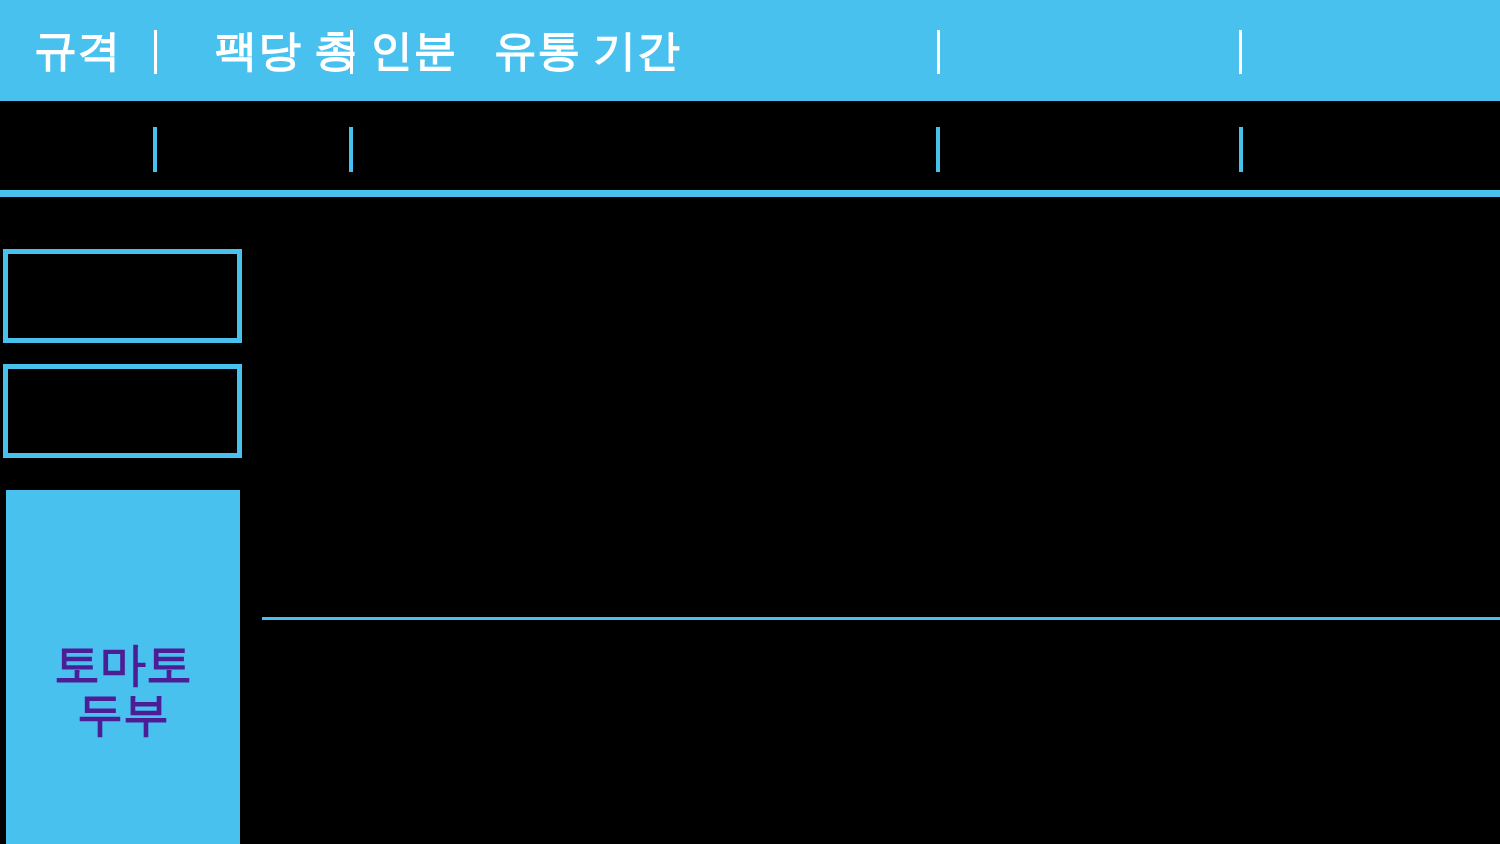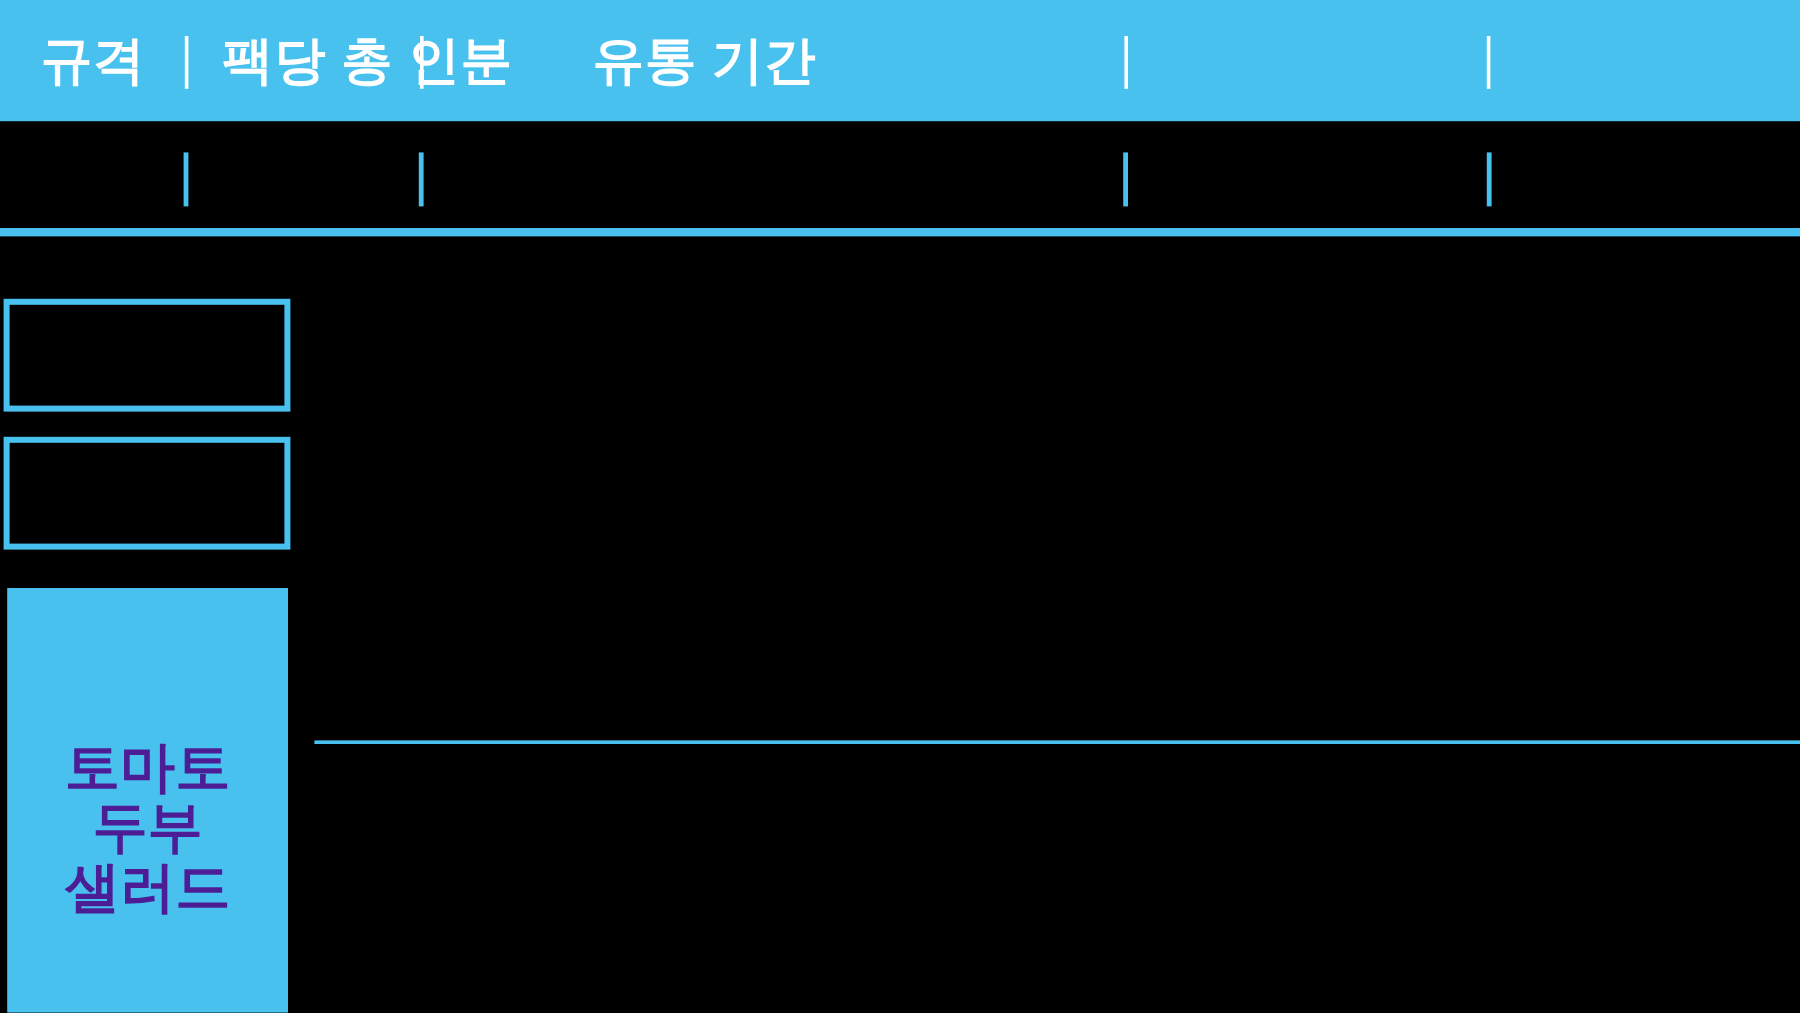--- a/index.html
+++ b/index.html
@@ -28,21 +28,21 @@
     height: 100%;
     color: #FFFFFF;
     font-size: 43px;
     font-weight: bold;
     letter-spacing: 0.5px;
     white-space: nowrap;
   }
   .header-cell.c0 { width: 155px; }
   .header-cell.c1 { width: 196px; }
   .header-cell.c2 { width: 587px; }
-  .header-cell.c3 { width: 302px; }
+  .header-cell.c3 { width: 302px; justify-content: flex-end; }
   .header-cell.c4 { width: 260px; }
 
   .header-divider {
     position: absolute;
     top: 30px;
     width: 3px;
     height: 44px;
     background: #FFFFFF;
   }
   .hd0 { left: 154px; }
@@ -144,18 +144,17 @@
   <div class="subrow-tick st3"></div>
 
   <div class="header-rule"></div>
 
   <div class="empty-box eb1"></div>
   <div class="empty-box eb2"></div>
 
   <div class="recipe-card">
     <div class="recipe-title-line">토마토</div>
     <div class="recipe-title-line">두부</div>
-    <div class="recipe-title-line">샐러드</div>
   </div>
 
   <div class="row-divider-line"></div>
 
 </div>
 
 </body></html>

